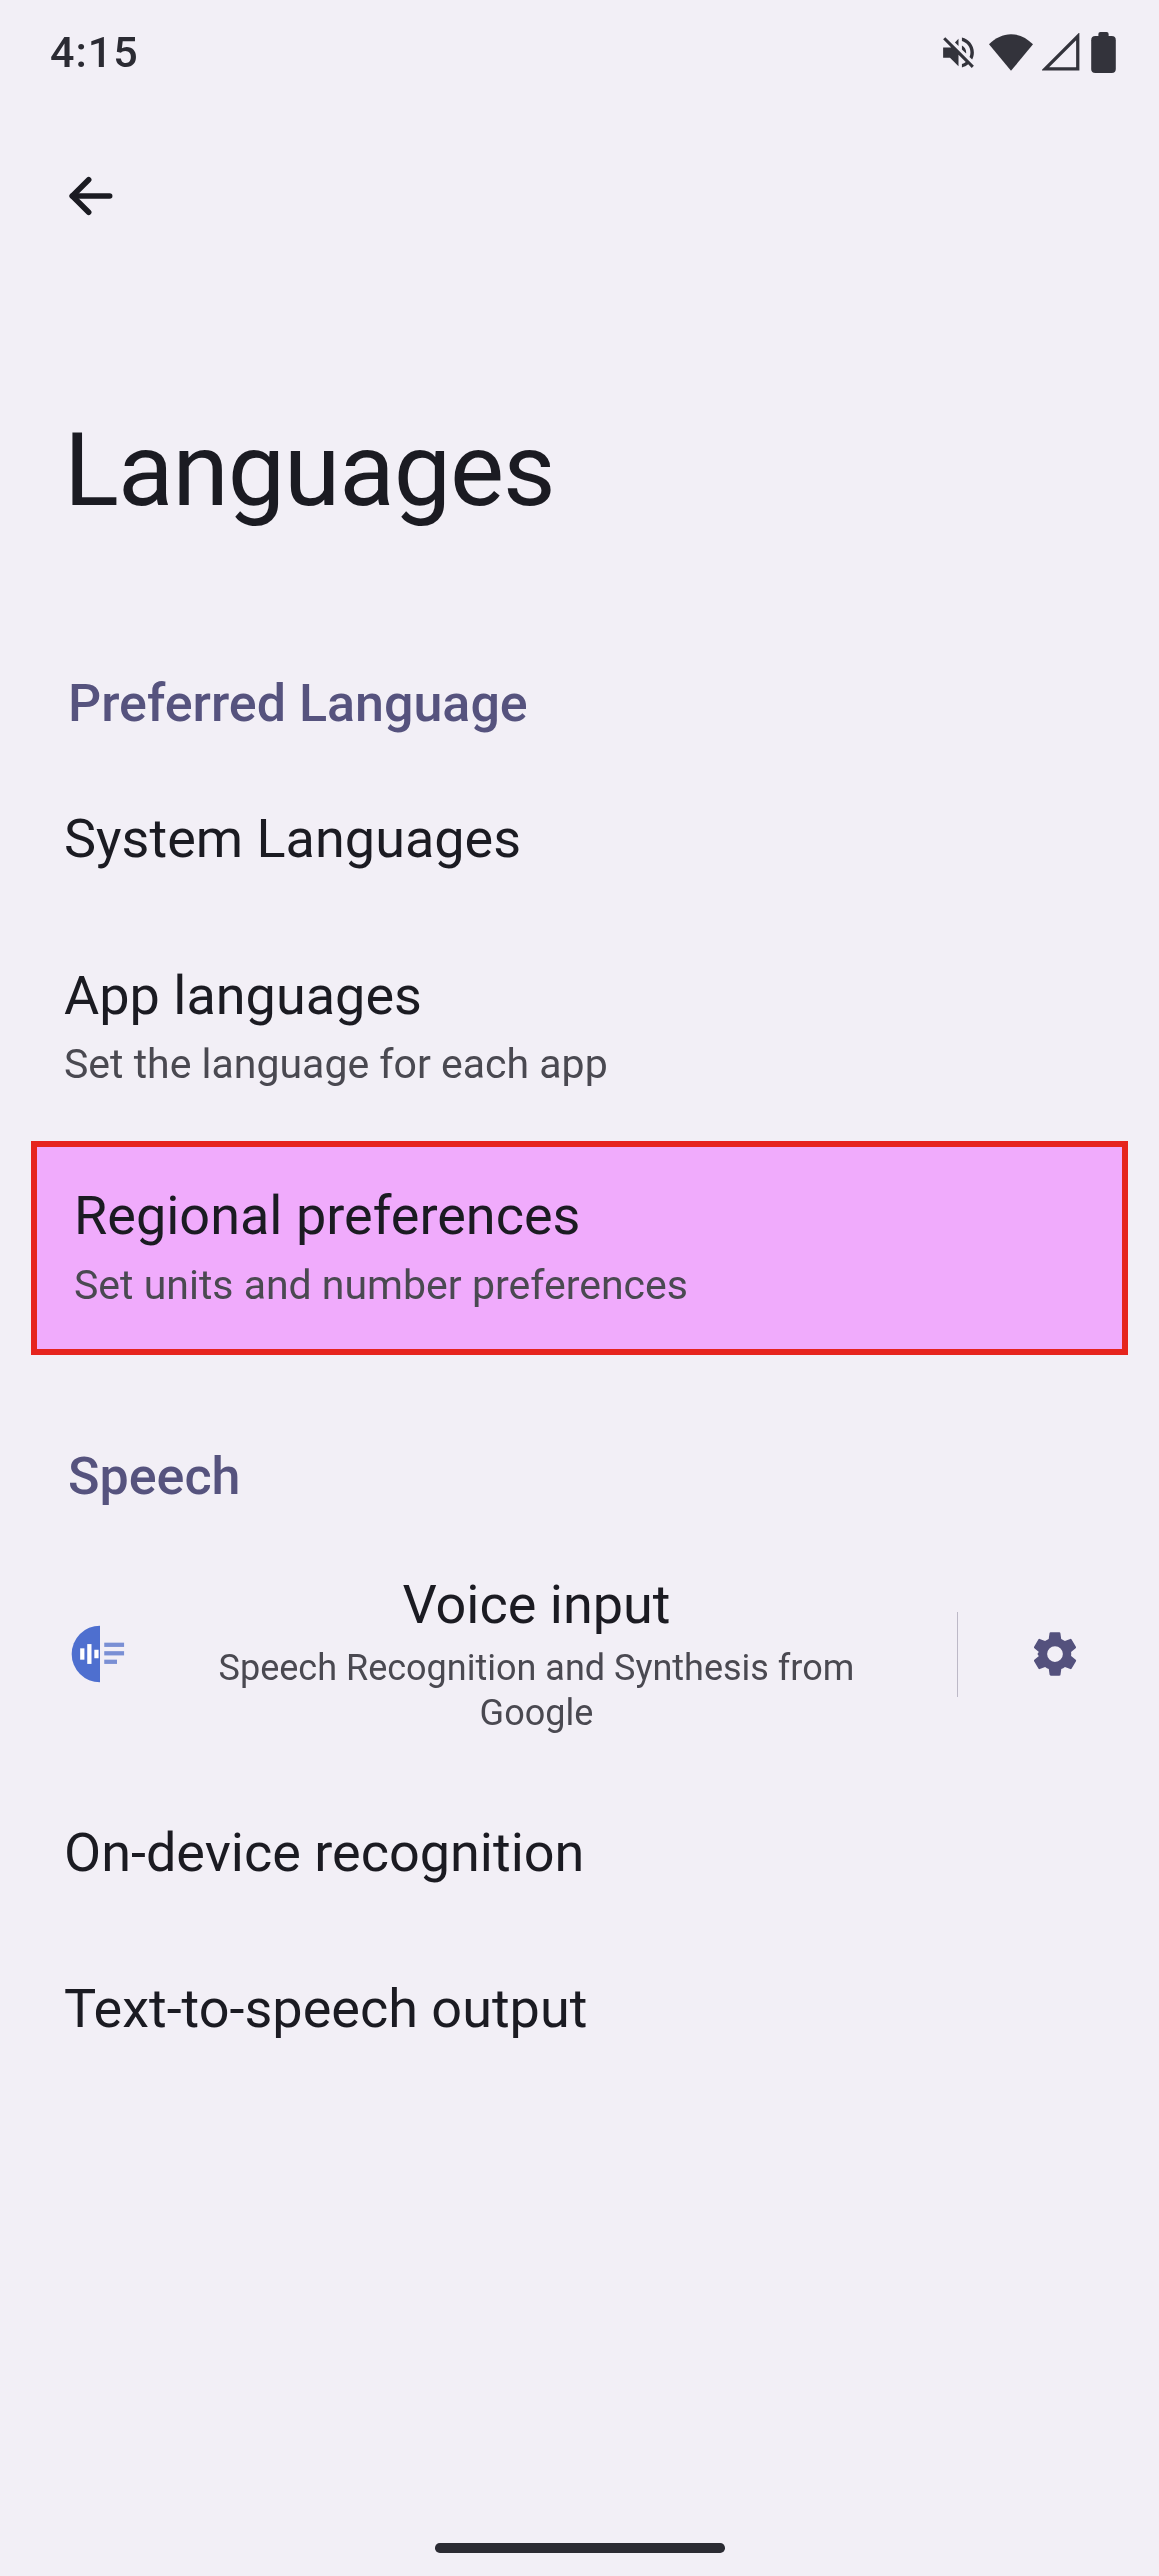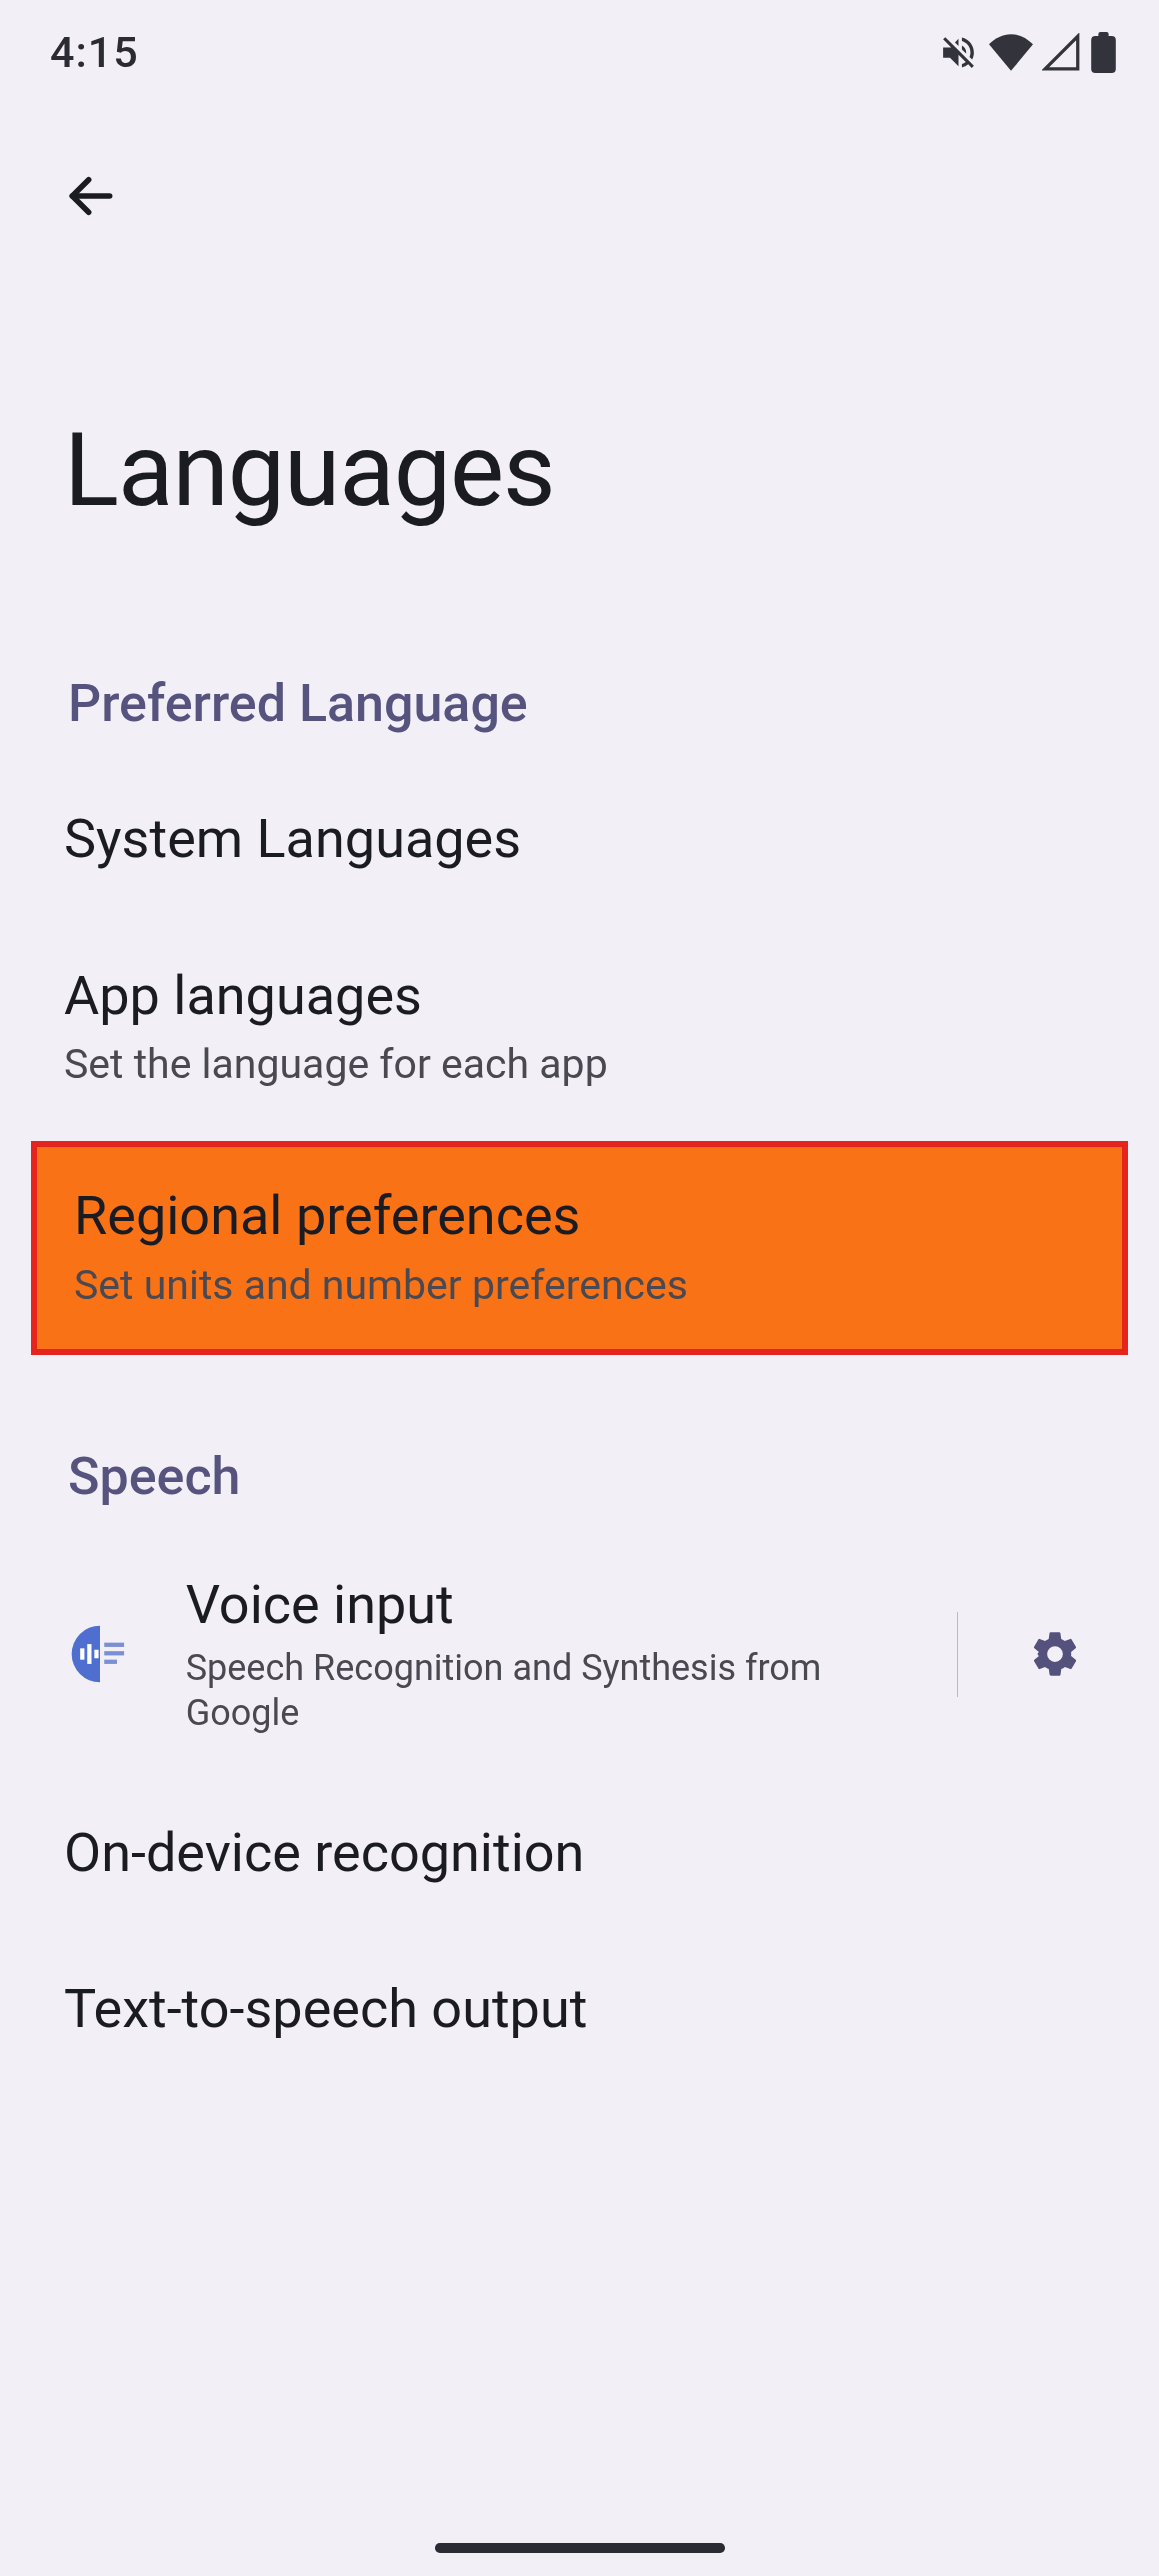--- a/index.html
+++ b/index.html
@@ -69,29 +69,30 @@
     font-size: 41px;
     color: #4a4951;
     margin-top: 11.6px;
     line-height: 1.2;
   }
 
   .highlight-box {
     border: 6.8px solid #e6241e;
     margin: 5.8px 31px 5.8px 31px;
     padding: 37px 37px 39px 37px;
-    background: #f97316;
+    background: #f0abfc;
   }
 
   
   .voice-row {
     display: flex;
     align-items: center;
     padding: 39px 58px 39px 64px;
     gap: 50px;
+    text-align: center;
   }
   .voice-text { flex: 1 1 auto; padding-right: 19.3px; }
   .voice-title { font-size: 54px; font-weight: 400; color: #1b1b22; }
   .voice-sub { font-size: 36px; color: #4a4951; margin-top: 10px; max-width: 734px; line-height: 1.25; }
   .voice-divider {
     width: 1.9px; height: 85px; background: #bdb9c7;
   }
   .gear-btn { width: 97px; height: 97px; display:flex; align-items:center; justify-content:center; }
   .voice-icon { width: 75px; display:flex; align-items:center; justify-content:center; }
 

